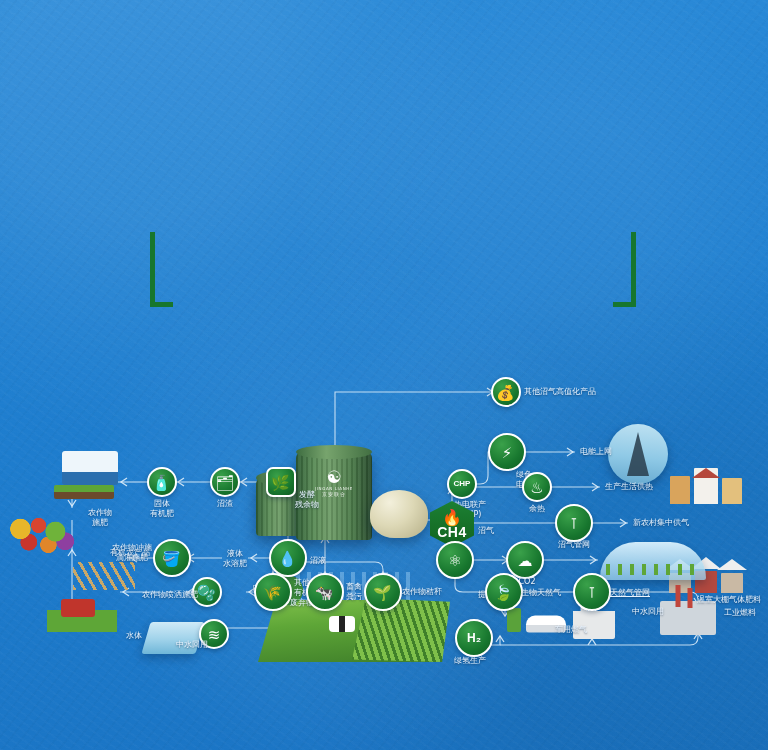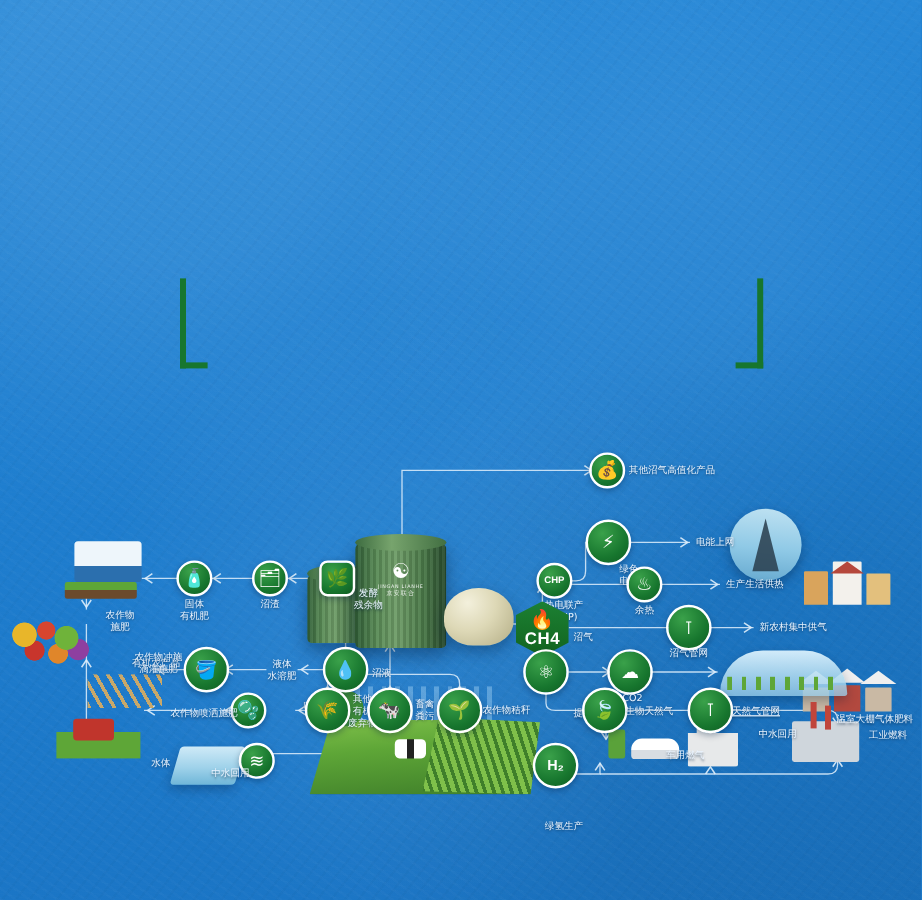--- a/index.html
+++ b/index.html
@@ -484,20 +484,20 @@
     <div class="badge big">
         <span class="g">⊺</span>
       </div>
   </div>
   <div class="lbl" style="left:610px;top:588px;text-decoration:underline;">天然气管网</div>
 
   <div class="lbl" style="left:632px;top:607px;">中水回用</div>
 
   <div class="lbl" style="left:724px;top:608px;">工业燃料</div>
 
-  <div class="node" style="left:463px;top:638px;">
+  <div class="node" style="left:474px;top:638px;">
     <div class="badge big">
       <span style="font-size:12px;font-weight:bold;">H₂</span>
     </div>
   </div>
-  <div class="lbl c" style="left:470px;top:656px;margin-top:28px;">绿氢生产</div>
+  <div class="lbl c" style="left:470px;top:656px;">绿氢生产</div>
 
 </div>
 
 </body></html>

